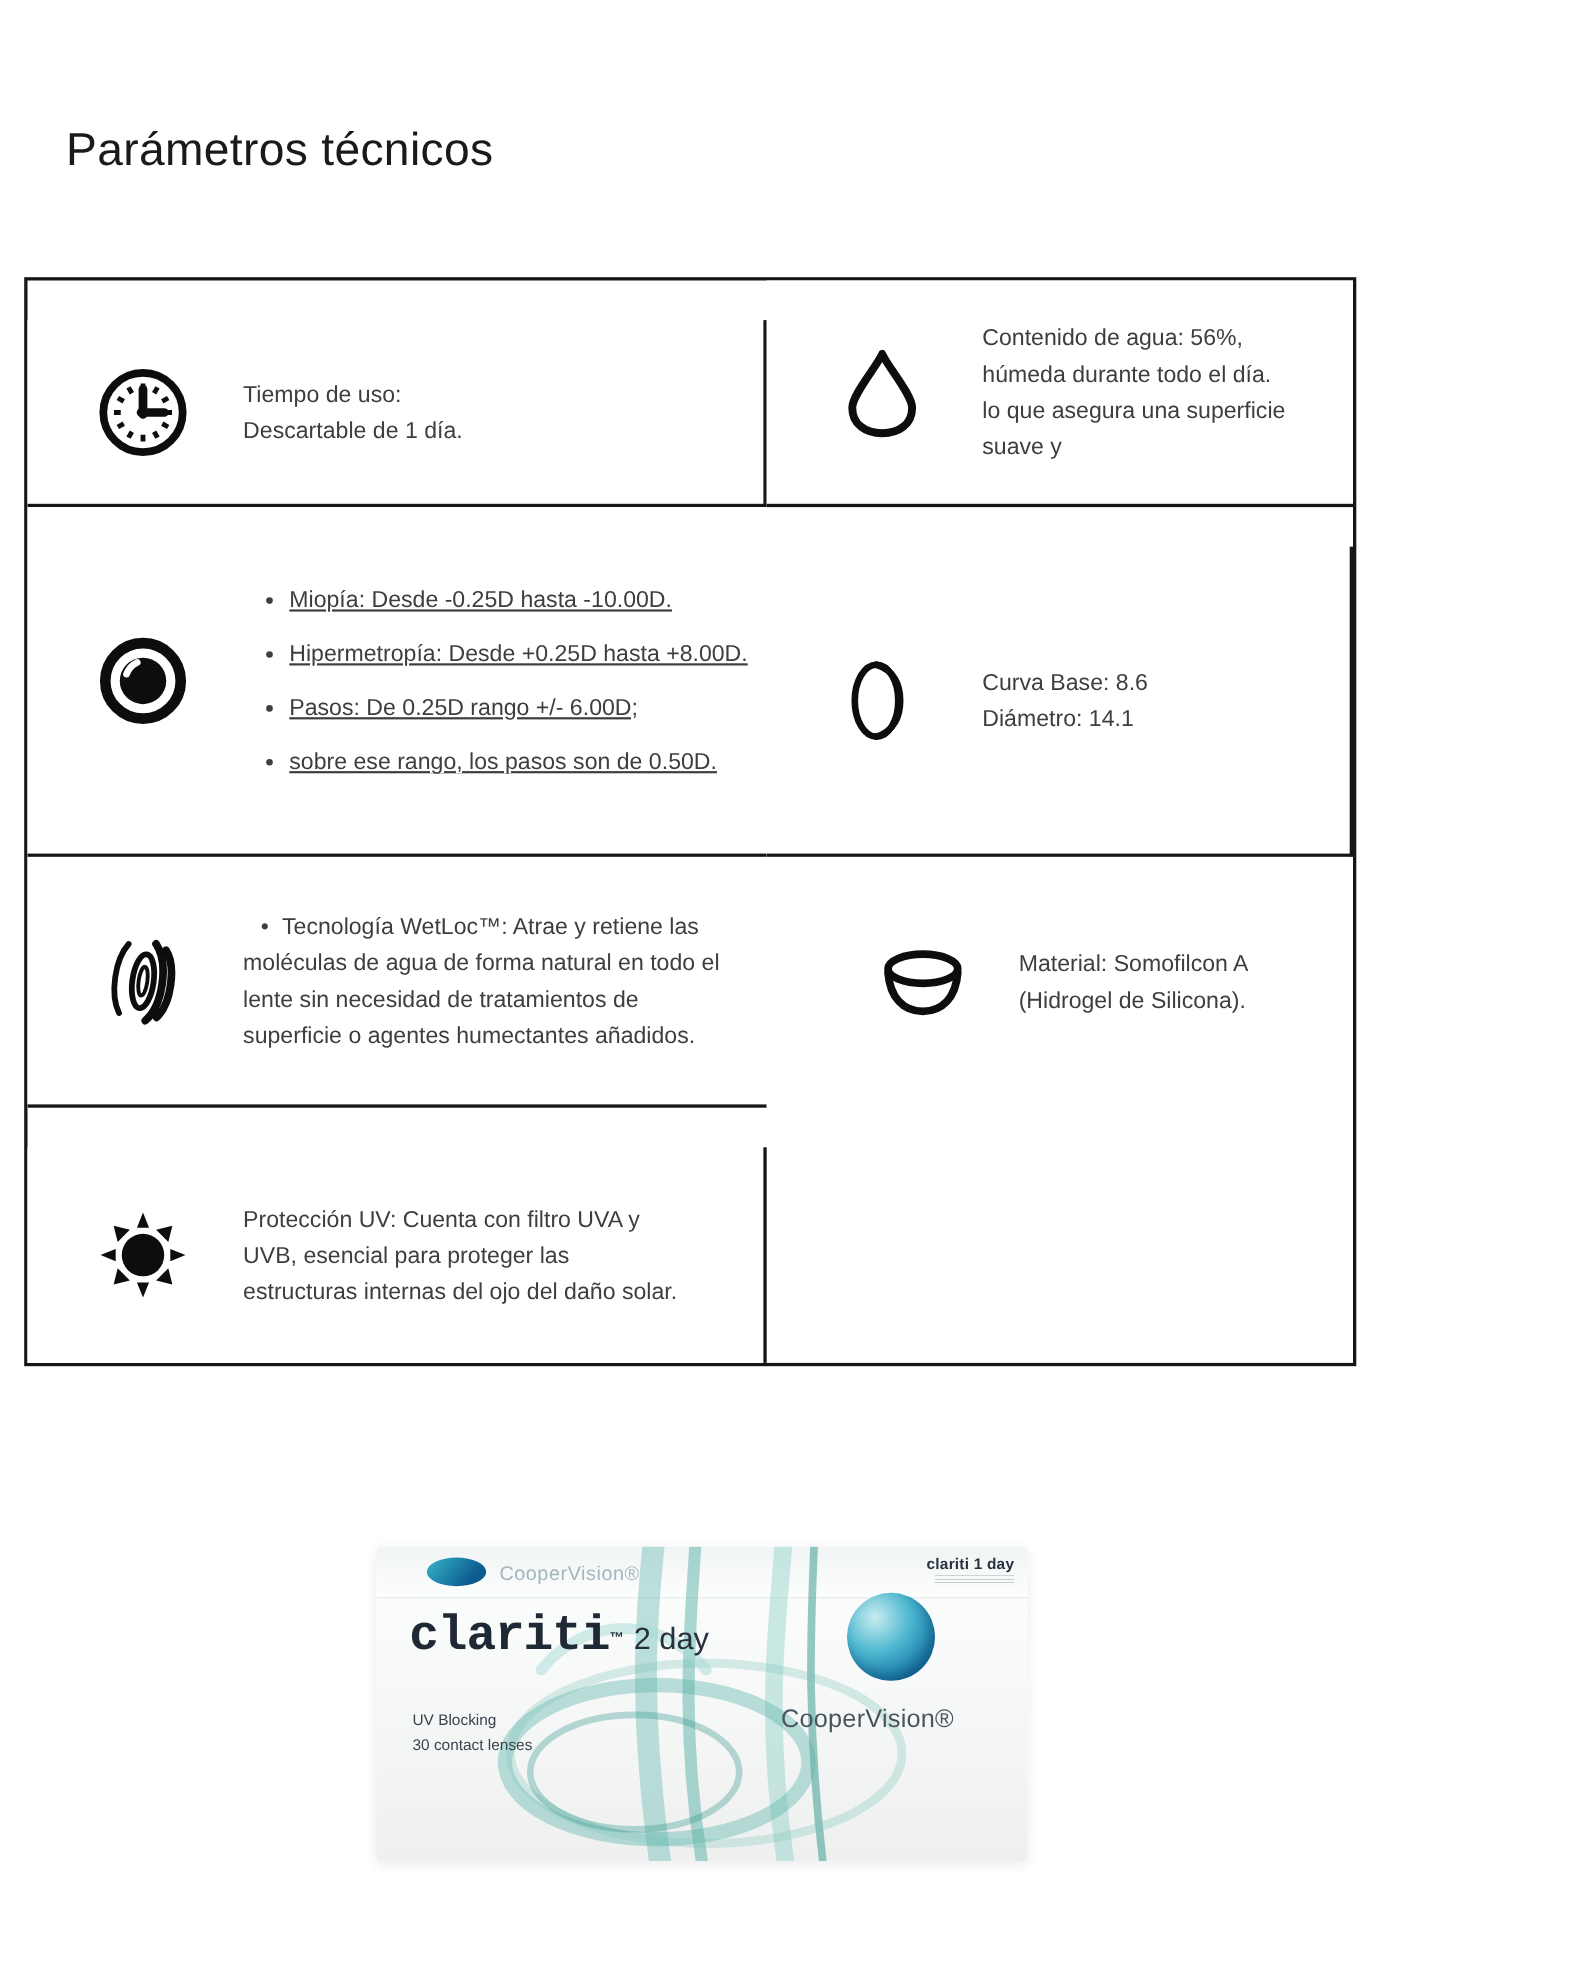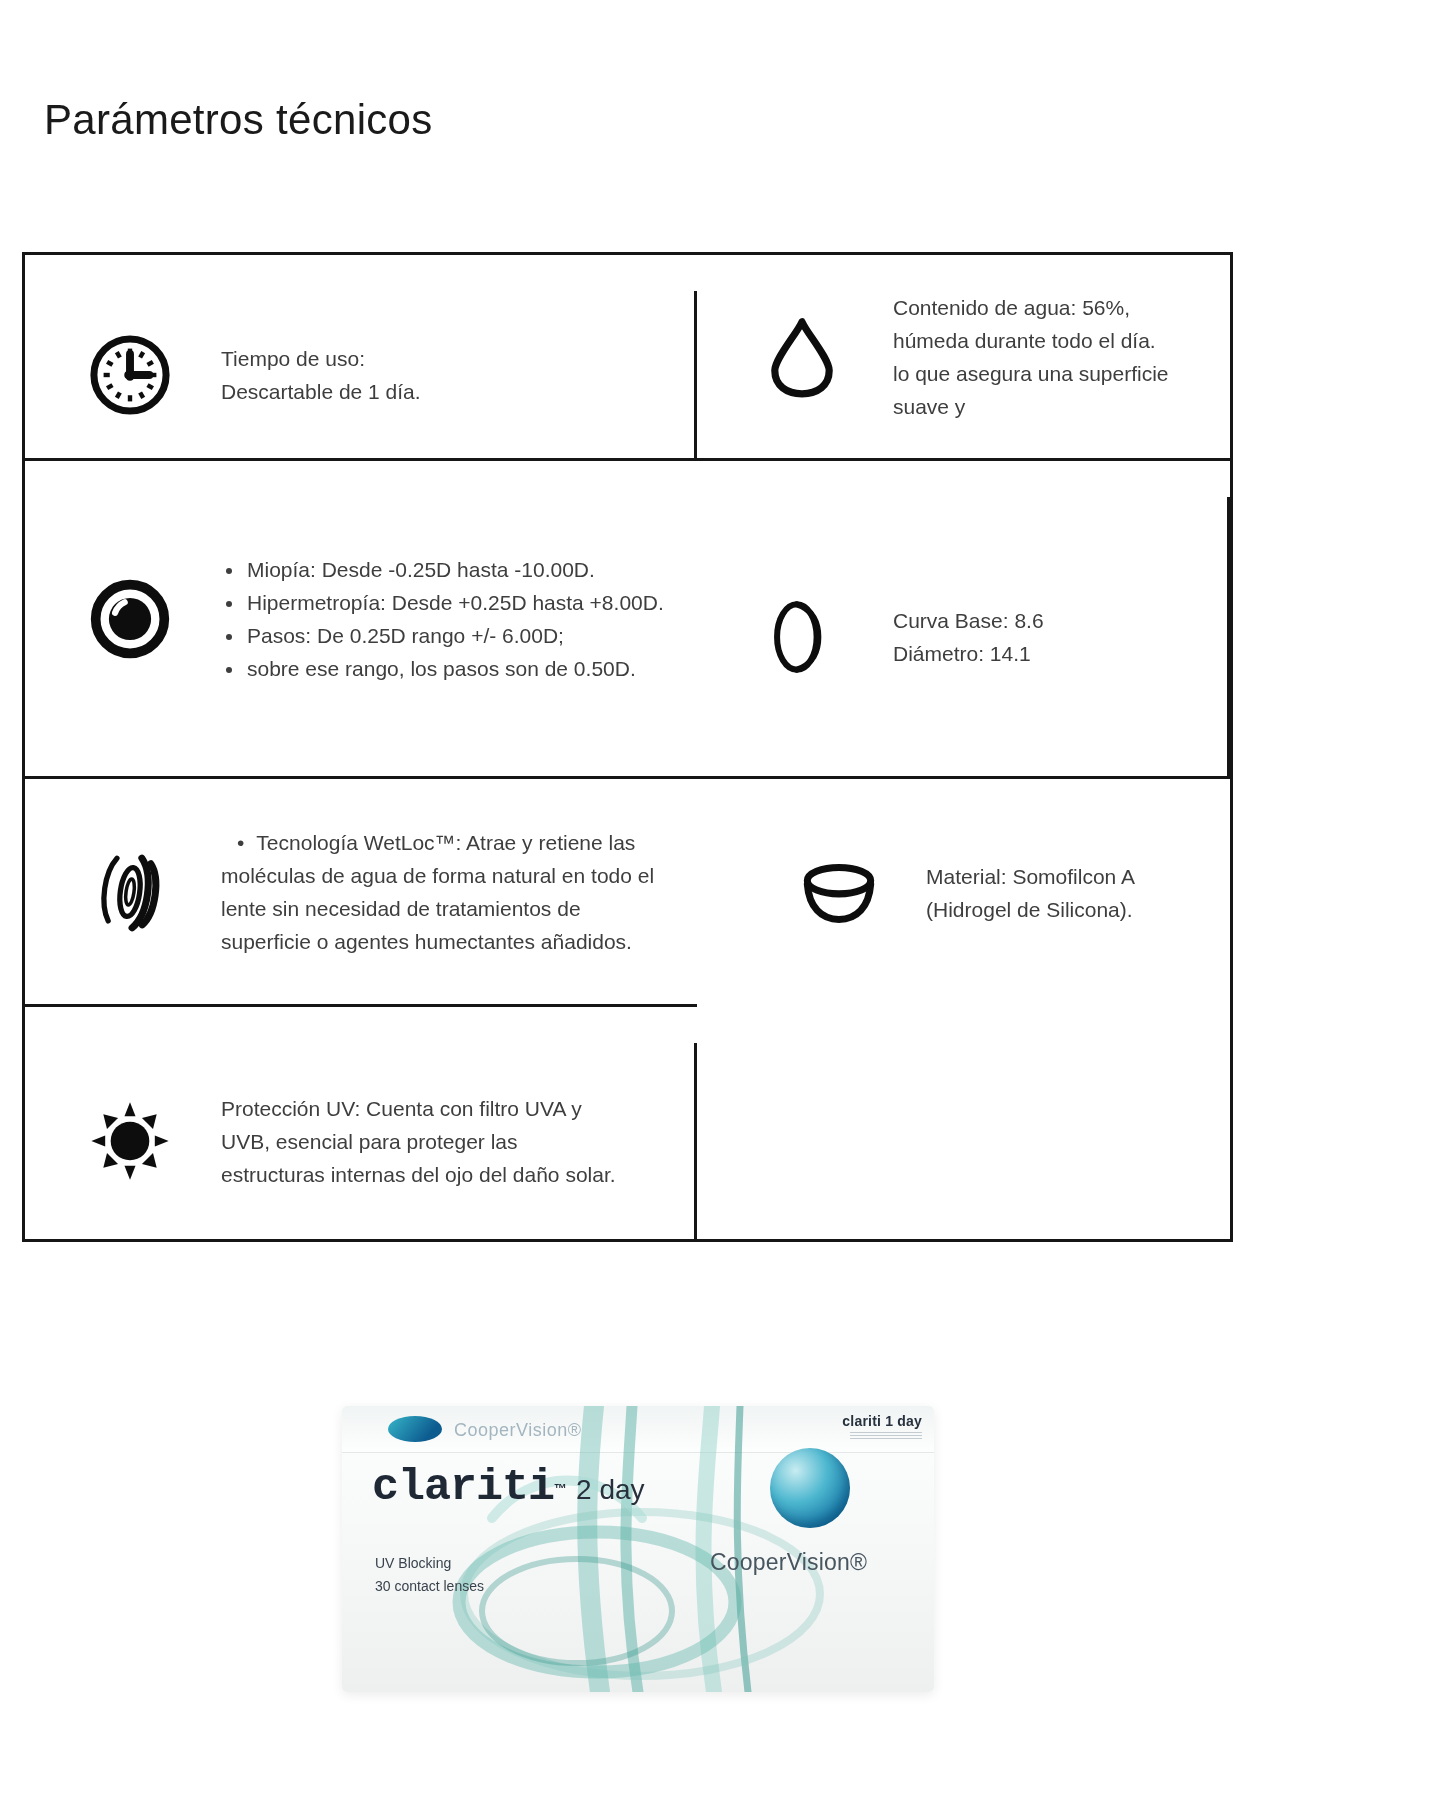--- a/index.html
+++ b/index.html
@@ -1,21 +1,21 @@
 <!DOCTYPE html>
 <html><head>
 <meta charset="utf-8">
 <style>
   html,body{margin:0;padding:0;}
   body{
     width:1440px;height:1800px;position:relative;background:#ffffff;
     font-family:"Liberation Sans",sans-serif;color:#3e3e3e;overflow:hidden;
   }
   .title{
-    position:absolute;left:44px;top:96px;margin:0;
+    position:absolute;left:44px;top:96px;margin:16px;
     font-size:42px;font-weight:400;color:#1a1a1a;letter-spacing:0.3px;
   }
   
   .params-table{
     position:absolute;left:22px;top:252px;width:1205px;
     border:3px solid #161616;
     display:grid;grid-template-columns:1fr 1fr;
     grid-template-rows:206px 318px 228px 232px;
     background:#fff;
   }
@@ -25,21 +25,21 @@
   .icon-box{
     flex:0 0 auto;width:94px;height:94px;margin-left:58px;margin-right:44px;
     display:flex;align-items:center;justify-content:center;
   }
   .icon-box svg{display:block;}
   .cell-text{font-size:21px;line-height:33px;color:#3e3e3e;}
   .cell-text p{margin:0;}
   .just{width:364px;text-align:justify;}
   p.plain-uv{width:398px;}
   ul.specs{margin:0;padding-left:24px;width:452px;list-style:disc outside;}
-  ul.specs li{margin:0;padding-left:2px;}
+  ul.specs li{margin:16px;padding-left:2px;text-decoration:underline;}
   .wetloc{width:442px;text-indent:16px;}
   .wetloc .b{margin-right:12px;}
   .cell.centered{justify-content:center;}
   .cell.centered .icon-box{margin-left:0;margin-right:40px;}
   
   .product-box{
     position:absolute;left:342px;top:1406px;width:592px;height:286px;
     background:linear-gradient(180deg,#fdfefe 0%,#f7f8f8 45%,#eef0f0 100%);
     border-radius:5px;box-shadow:0 3px 12px rgba(0,0,0,0.08);overflow:hidden;
   }

